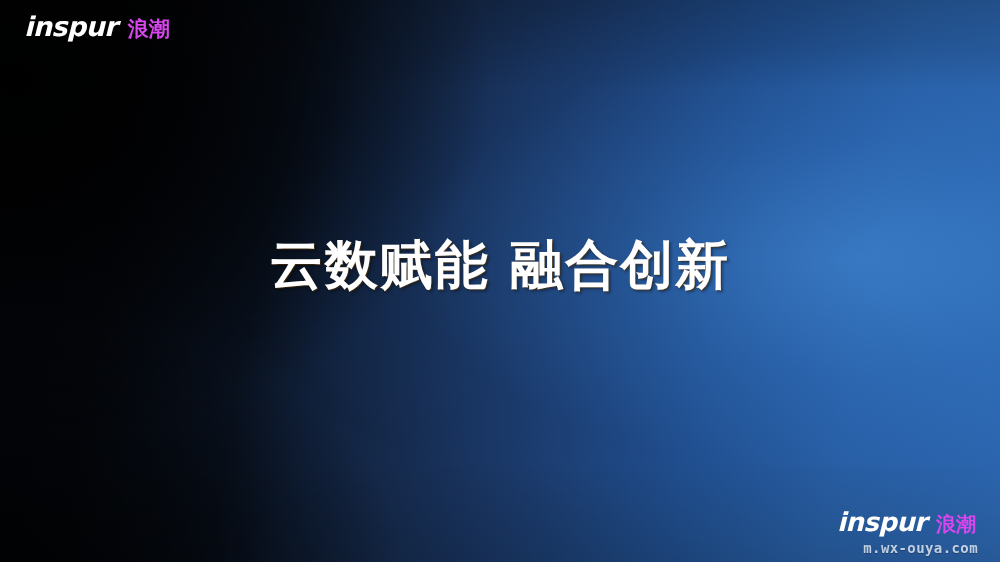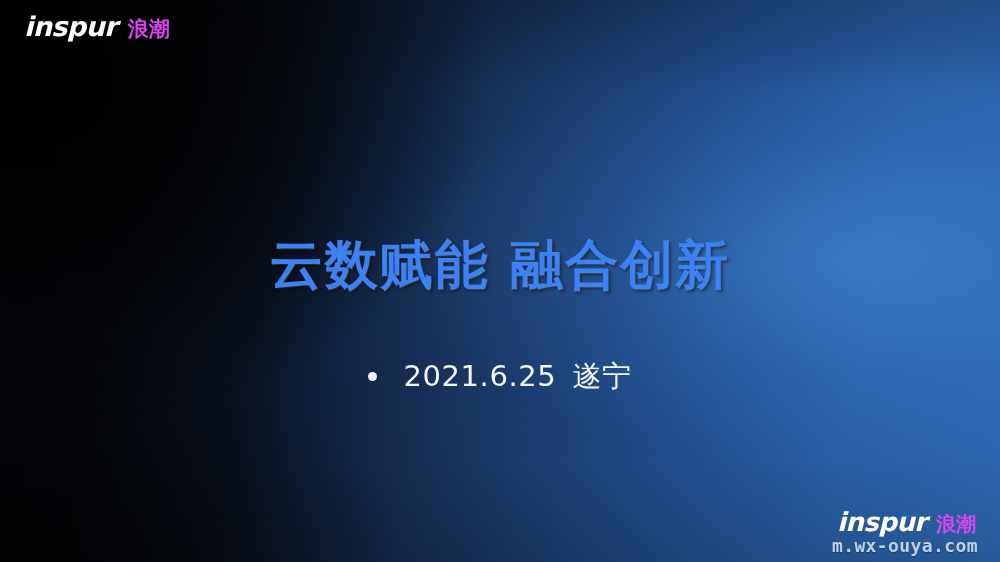--- a/index.html
+++ b/index.html
@@ -118,21 +118,21 @@
     right: 0;
     top: 200px;
     text-align: center;
   }
   .title {
     display: inline-block;
     font-family: "DejaVu Sans", "Liberation Sans", sans-serif;
     font-size: 53px;
     font-weight: 700;
     letter-spacing: 2px;
-    color: #3b82f6;
+    color: #ffffff;
     text-shadow:
        1px 1px 0 rgba(90,55,0,0.55),
        2px 2px 3px rgba(0,0,0,0.40);
     line-height: 1.1;
     white-space: nowrap;
   }
 
   
   .subtitle-wrap {
     position: absolute;
@@ -180,21 +180,21 @@
   }
   .logo-bottom .logo-latin { font-size: 26px; }
   .logo-bottom .logo-cjk   { font-size: 20px; }
 
   
   .watermark {
     position: absolute;
     right: 22px;
     bottom: 7px;
     font-family: "DejaVu Sans Mono", "Liberation Mono", monospace;
-    font-size: 18px;
+    font-size: 14px;
     font-weight: 700;
     letter-spacing: 0.4px;
     color: #cdd9e8;
     opacity: 0.93;
     text-shadow: 0 1px 1px rgba(0,0,0,0.30);
     line-height: 1;
   }
 </style>
 </head>
 <body>
@@ -209,26 +209,20 @@
 
   <div class="logo-top">
     <span class="logo-latin">inspur</span>
     <span class="logo-cjk">浪潮</span>
   </div>
 
   <div class="title-wrap">
     <h1 class="title">云数赋能 融合创新</h1>
   </div>
 
-  <div class="subtitle-wrap">
-    <div class="subtitle-row">
-      <span class="bullet"></span>
-      <span class="subtitle-text"><span>2021.6.25</span><span class="gap"></span><span>遂宁</span></span>
-    </div>
-  </div>
 
   <div class="logo-bottom">
     <span class="logo-latin">inspur</span>
     <span class="logo-cjk">浪潮</span>
   </div>
 
   <div class="watermark">m.wx-ouya.com</div>
 
 </div>
 

